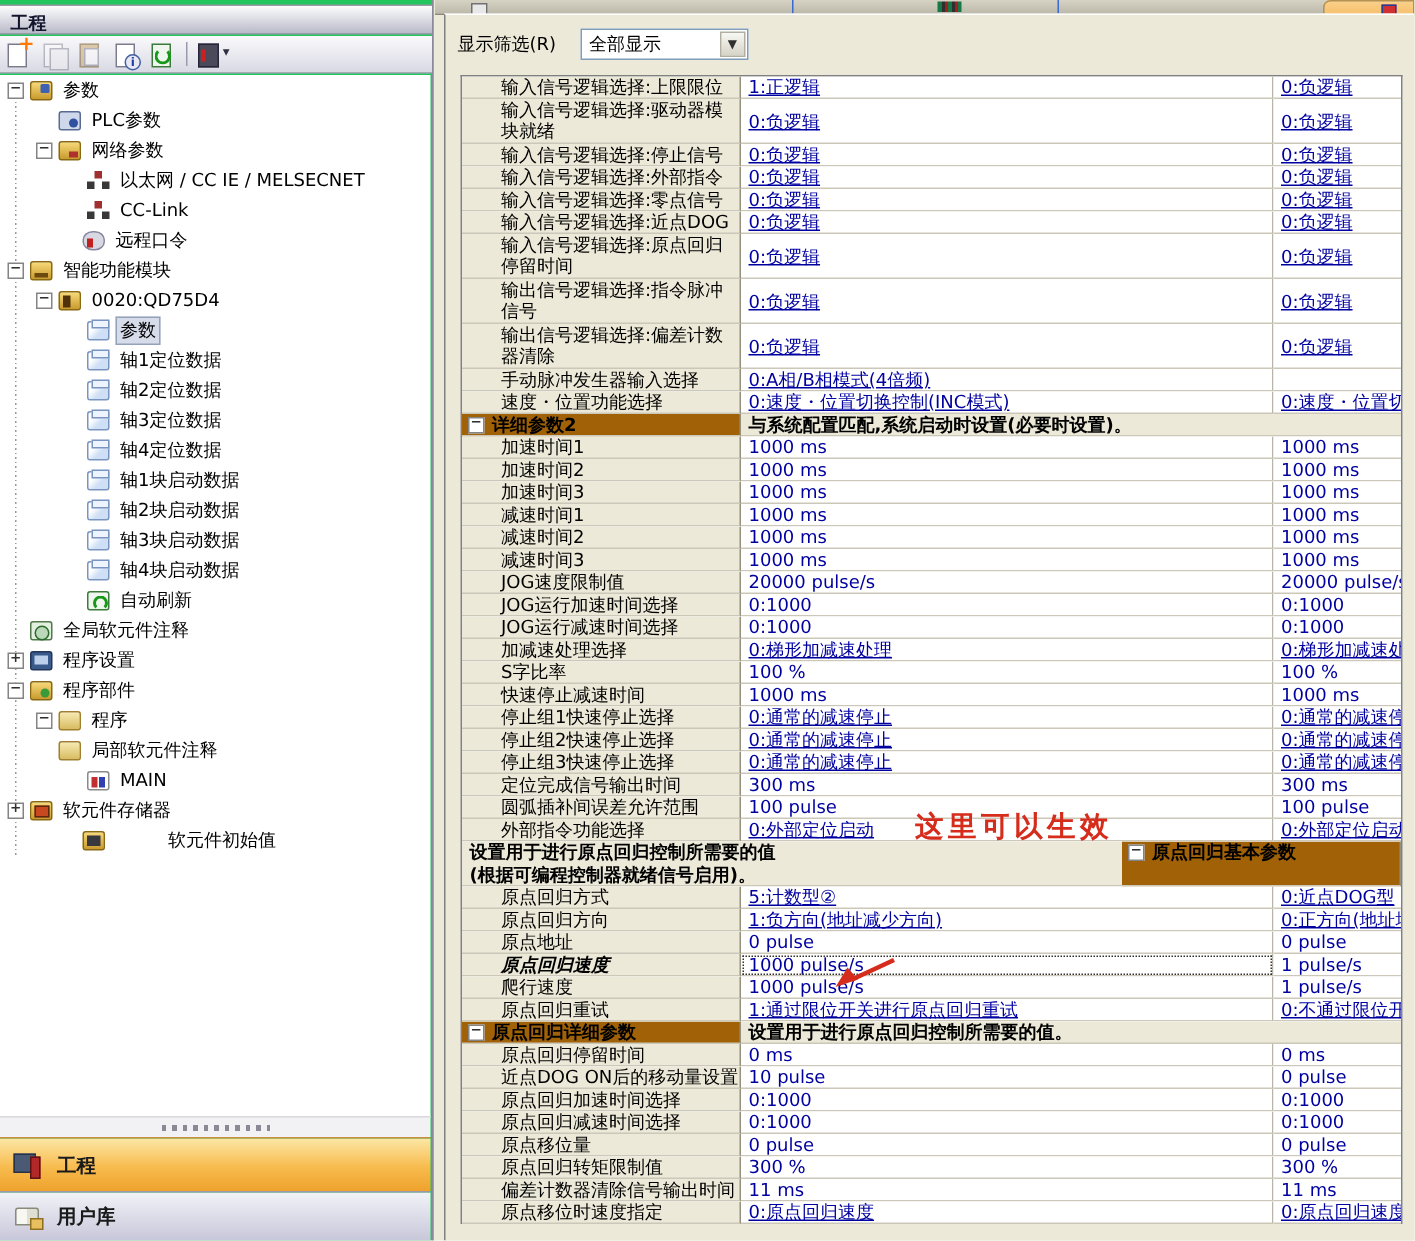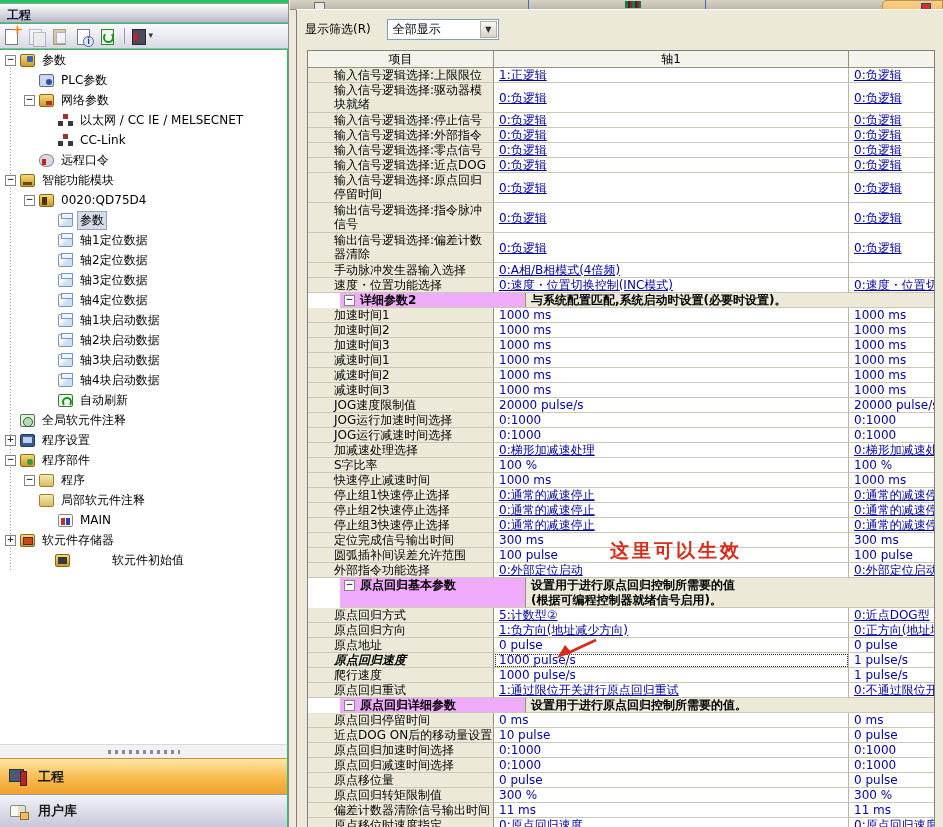--- a/index.html
+++ b/index.html
@@ -97,21 +97,21 @@
   .phc.h1{width:186px;border-right:1px solid #94917e;}
   .phc.h2{width:355px;border-right:1px solid #94917e;}
   .phc.h3{flex:1;}
   .trow{display:flex;height:15px;overflow:hidden;}
   .trow.l2{height:30px;}
   .cell{box-sizing:border-box;overflow:hidden;line-height:14px;}
   .cn{width:186px;background:#ece9d8;border-right:1px solid #94917e;border-bottom:1px solid #cbc8ba;padding-left:26px;color:#000;white-space:normal;word-break:break-all;}
   .cv{width:355px;border-right:1px solid #b8b5a8;border-bottom:1px solid #cbc8ba;padding-left:5px;color:#0000a0;background:#fff;display:flex;align-items:center;white-space:nowrap;}
   .cw{flex:1;border-bottom:1px solid #cbc8ba;padding-left:5px;color:#0000a0;background:#fff;display:flex;align-items:center;white-space:nowrap;}
   .u{text-decoration:underline;}
-  .sect .cn{padding-left:4px;font-weight:bold;background:#f0abfc;margin-left:32px;}
+  .sect .cn{padding-left:4px;font-weight:bold;background:#a16207;}
   .cdesc{flex:1;background:#ece9d8;border-bottom:1px solid #cbc8ba;font-weight:bold;color:#000;padding-left:5px;white-space:pre-line;line-height:15px;overflow:hidden;}
   .sexp{display:inline-block;width:9px;height:9px;border:1px solid #848484;background:#fff;font-size:9px;line-height:7px;text-align:center;margin:2px 5px 0 0;color:#303030;font-weight:bold;vertical-align:top;}
   .emph{font-weight:bold;font-style:italic;}
   .selcell{outline:1px dotted #303030;outline-offset:-2px;}
 
   .rednote{position:absolute;left:320px;top:538px;font-size:19px;color:#d52c1c;font-weight:bold;letter-spacing:3px;white-space:nowrap;}
   .redarrow{position:absolute;left:262px;top:636px;}
 </style>
 </head>
 <body>
@@ -151,21 +151,21 @@
         <div class="tnode" style="padding-left: 43px;">
           <span class="expsp"></span>
           <span class="tico network-node-icon"></span>
           <span class="tlabel">以太网 / CC IE / MELSECNET</span>
         </div>
         <div class="tnode" style="padding-left: 43px;">
           <span class="expsp"></span>
           <span class="tico network-node-icon"></span>
           <span class="tlabel">CC-Link</span>
         </div>
-        <div class="tnode" style="padding-left: 24px;">
+        <div class="tnode" style="padding-left: 40px;">
           <span class="expsp"></span>
           <span class="tico remote-password-icon"></span>
           <span class="tlabel">远程口令</span>
         </div>
         <div class="tnode" style="padding-left: 5px;">
           <span class="expbox">−</span>
           <span class="tico intelligent-folder-icon"></span>
           <span class="tlabel">智能功能模块</span>
         </div>
         <div class="tnode" style="padding-left: 24px;">
@@ -285,25 +285,20 @@
 
     <div class="rp-filter">
       <span class="flabel">显示筛选(R)</span>
       <div class="ddl">
         <span>全部显示</span>
         <span class="ddlbtn">▼</span>
       </div>
     </div>
 
     <div class="ptable">
-      <div class="phead">
-        <div class="phc h1">项目</div>
-        <div class="phc h2">轴1</div>
-        <div class="phc h3"></div>
-      </div>
       <div id="tbody">
           <div class="trow">
             <div class="cell cn"><span>输入信号逻辑选择:上限限位</span></div>
             <div class="cell cv u">1:正逻辑</div>
             <div class="cell cw u">0:负逻辑</div>
           </div>
           <div class="trow l2">
             <div class="cell cn"><span>输入信号逻辑选择:驱动器模块就绪</span></div>
             <div class="cell cv u">0:负逻辑</div>
             <div class="cell cw u">0:负逻辑</div>
@@ -441,23 +436,23 @@
             <div class="cell cn"><span>圆弧插补间误差允许范围</span></div>
             <div class="cell cv">100 pulse</div>
             <div class="cell cw">100 pulse</div>
           </div>
           <div class="trow">
             <div class="cell cn"><span>外部指令功能选择</span></div>
             <div class="cell cv u">0:外部定位启动</div>
             <div class="cell cw u">0:外部定位启动</div>
           </div>
           <div class="trow l2 sect">
-            <div class="cell cn"><span class="sexp">−</span><span>原点回归基本参数</span></div>
             <div class="cell cdesc">设置用于进行原点回归控制所需要的值
 (根据可编程控制器就绪信号启用)。</div>
+            <div class="cell cn"><span class="sexp">−</span><span>原点回归基本参数</span></div>
           </div>
           <div class="trow">
             <div class="cell cn"><span>原点回归方式</span></div>
             <div class="cell cv u">5:计数型②</div>
             <div class="cell cw u">0:近点DOG型</div>
           </div>
           <div class="trow">
             <div class="cell cn"><span>原点回归方向</span></div>
             <div class="cell cv u">1:负方向(地址减少方向)</div>
             <div class="cell cw u">0:正方向(地址增加方向)</div>

